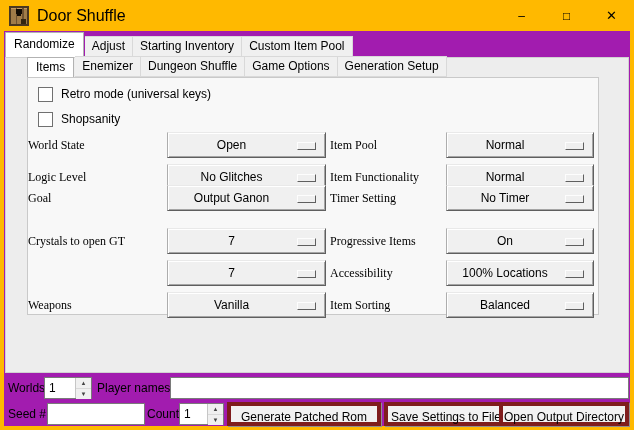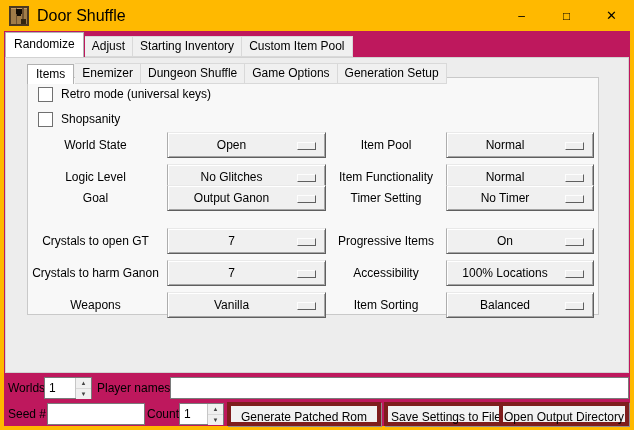--- a/index.html
+++ b/index.html
@@ -15,47 +15,47 @@
   .titlebar { position:absolute; left:0; top:0; right:0; height:31px; background:#ffb900;
               display:flex; align-items:center; }
   .app-icon { margin-left:9px; width:20px; height:20px; flex:0 0 auto; }
   .title-text { margin-left:8px; font-size:16px; color:#000; }
   .caption-buttons { position:absolute; right:0; top:0; height:31px; display:flex; }
   .cap-btn { width:45px; height:31px; display:flex; align-items:center; justify-content:center;
              font-size:12px; color:#000; cursor:default; }
   .cap-btn.close { font-size:13px; }
 
   
-  .client { position:absolute; left:4px; right:4px; top:31px; bottom:4px; background:#be185d; }
+  .client { position:absolute; left:4px; right:4px; top:31px; bottom:4px; background:#a21caf; }
 
   
   .tabrow { position:absolute; display:flex; align-items:flex-end; z-index:3; }
   .tabrow.outer { left:1px; top:1px; height:25px; }
   .tab { background:#f0f0f0; border:1px solid #d9d9d9; border-left:none;
          padding:0 7px; height:19px; line-height:19px; white-space:nowrap; }
   .tab:first-child { border-left:1px solid #d9d9d9; }
   .tab.active { background:#fff; border:1px solid #b2b2b2; border-bottom:none;
                 height:24px; line-height:23px; padding:0 8px; margin-right:1px; position:relative; z-index:4; }
 
   .outer-pane { position:absolute; left:1px; top:26px; width:622px; height:314px;
                 background:#ededed; border:1px solid #d2d2d2; }
 
-  .tabrow.inner { left:21px; top:0px; height:26px; }
+  .tabrow.inner { left:21px; top:0px; height:19px; }
   .tab.inner-active { height:19px; line-height:18px; }
 
   .inner-pane { position:absolute; left:21px; top:19px; width:570px; height:236px;
                 background:#f8f8f8; border:1px solid #c9c9c9; }
 
   
   .cbrow { position:absolute; left:10px; height:14px; display:flex; align-items:center; }
   .cb-box { width:13px; height:13px; background:#fff; border:1px solid #707070; flex:0 0 auto; }
   .cb-label { margin-left:8px; line-height:14px; }
 
   
-  .optlabel { position:absolute; height:26px; line-height:26px; text-align:center; white-space:nowrap; }
+  .optlabel { position:absolute; height:26px; line-height:26px; text-align:left; white-space:nowrap;font-family:Liberation Serif, serif; }
   .lL { left:0px;  width:135px; }
   .lB { left:139px; width:157px; }
   .rL { left:302px; width:112px; }
   .rB { left:418px; width:146px; }
   .r0 { top:54px; } .r1 { top:86px; } .r2 { top:107px; }
   .r3 { top:150px; } .r4 { top:182px; } .r5 { top:214px; }
 
   .opt { position:absolute; height:24px; background:#f0f0f0;
          border:1px solid; border-color:#e9e9e9 #5f5f5f #5f5f5f #adadad;
          box-shadow: inset 1px 1px 0 #ffffff, inset -1px -1px 0 #a5a5a5; }
@@ -144,21 +144,20 @@
         <div class="optlabel lL r2">Goal</div>
         <div class="opt lB r2">
           <span class="opt-value">Output Ganon</span>
           <span class="opt-ind"></span>
         </div>
         <div class="optlabel lL r3">Crystals to open GT</div>
         <div class="opt lB r3">
           <span class="opt-value">7</span>
           <span class="opt-ind"></span>
         </div>
-        <div class="optlabel lL r4">Crystals to harm Ganon</div>
         <div class="opt lB r4">
           <span class="opt-value">7</span>
           <span class="opt-ind"></span>
         </div>
         <div class="optlabel lL r5">Weapons</div>
         <div class="opt lB r5">
           <span class="opt-value">Vanilla</span>
           <span class="opt-ind"></span>
         </div>
 

